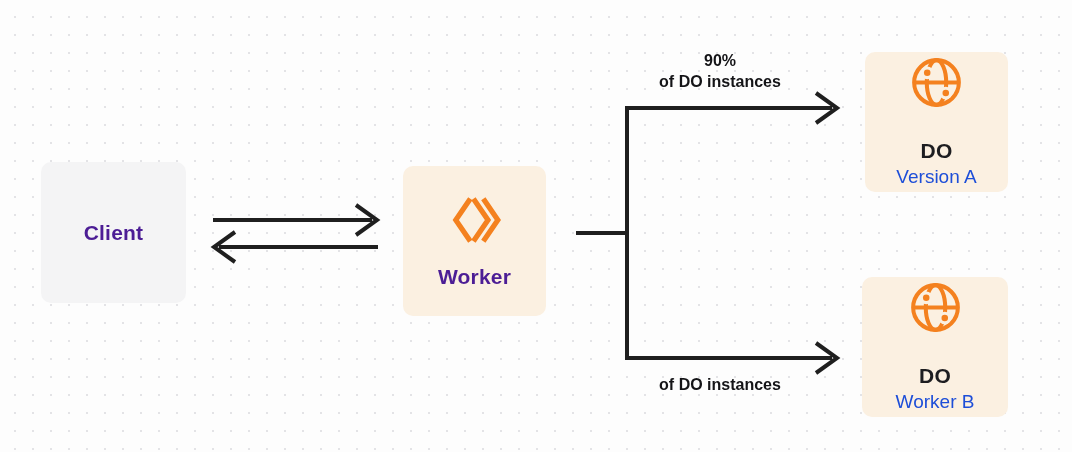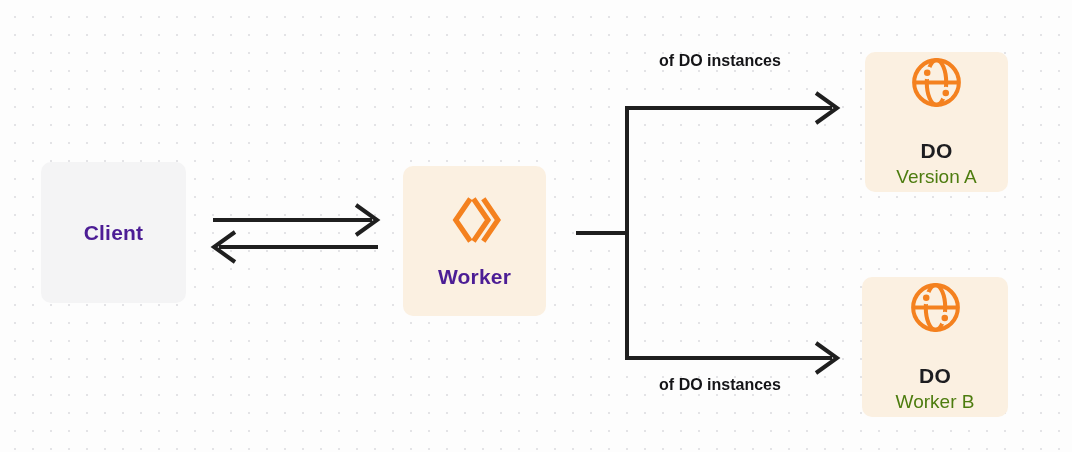--- a/index.html
+++ b/index.html
@@ -43,21 +43,21 @@
   .node-title {
     font-size: 21px;
     font-weight: 700;
     color: #1d1d20;
     margin-top: 26px;
     letter-spacing: 0.3px;
   }
   .node-subtitle {
     font-size: 19px;
     font-weight: 400;
-    color: #4d7c0f;
+    color: #1d4ed8;
     margin-top: 3px;
   }
   .worker-icon-wrap { margin-bottom: 14px; }
   .edge-label {
     position: absolute;
     width: 220px;
     text-align: center;
     font-size: 16px;
     font-weight: 700;
     color: #141417;
@@ -108,20 +108,21 @@
           <path d="M 41 7 L 13 48 L 41 89"></path>
           <path d="M 47 7 L 75 48 L 47 89"></path>
           <path d="M 66 7 L 94 48 L 66 89"></path>
         </g>
       </svg>
     </span>
     <div class="node-label">Worker</div>
   </div>
 
   <div class="edge-label" style="left:610px; top:50px;">
+    <div>90%</div>
     <div>of DO instances</div>
   </div>
 
   <div class="edge-label" style="left:610px; top:374px;">
     <div>of DO instances</div>
   </div>
 
   <div class="node node-cream" style="left:865px; top:52px; width:143px; height:140px;">
     <span>
       <svg width="53" height="53" viewBox="0 0 60 60" xmlns="http://www.w3.org/2000/svg">

